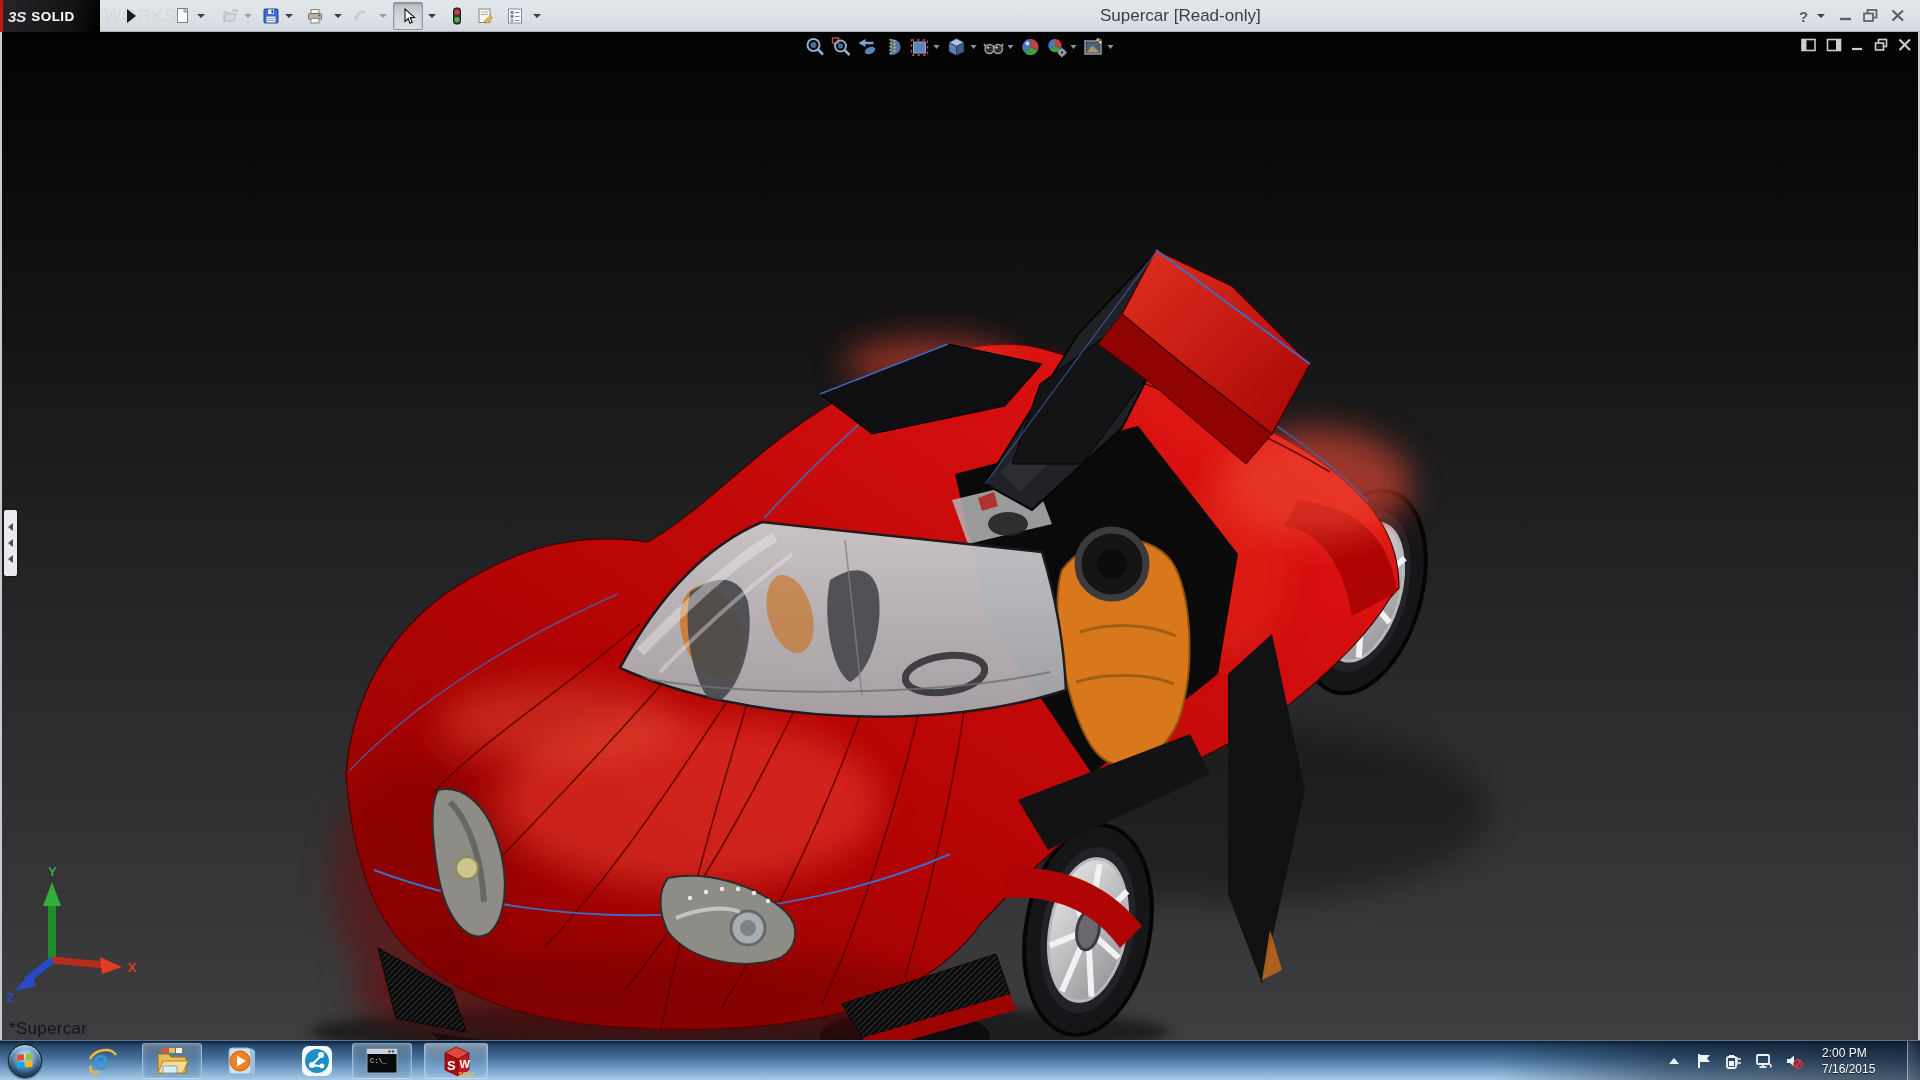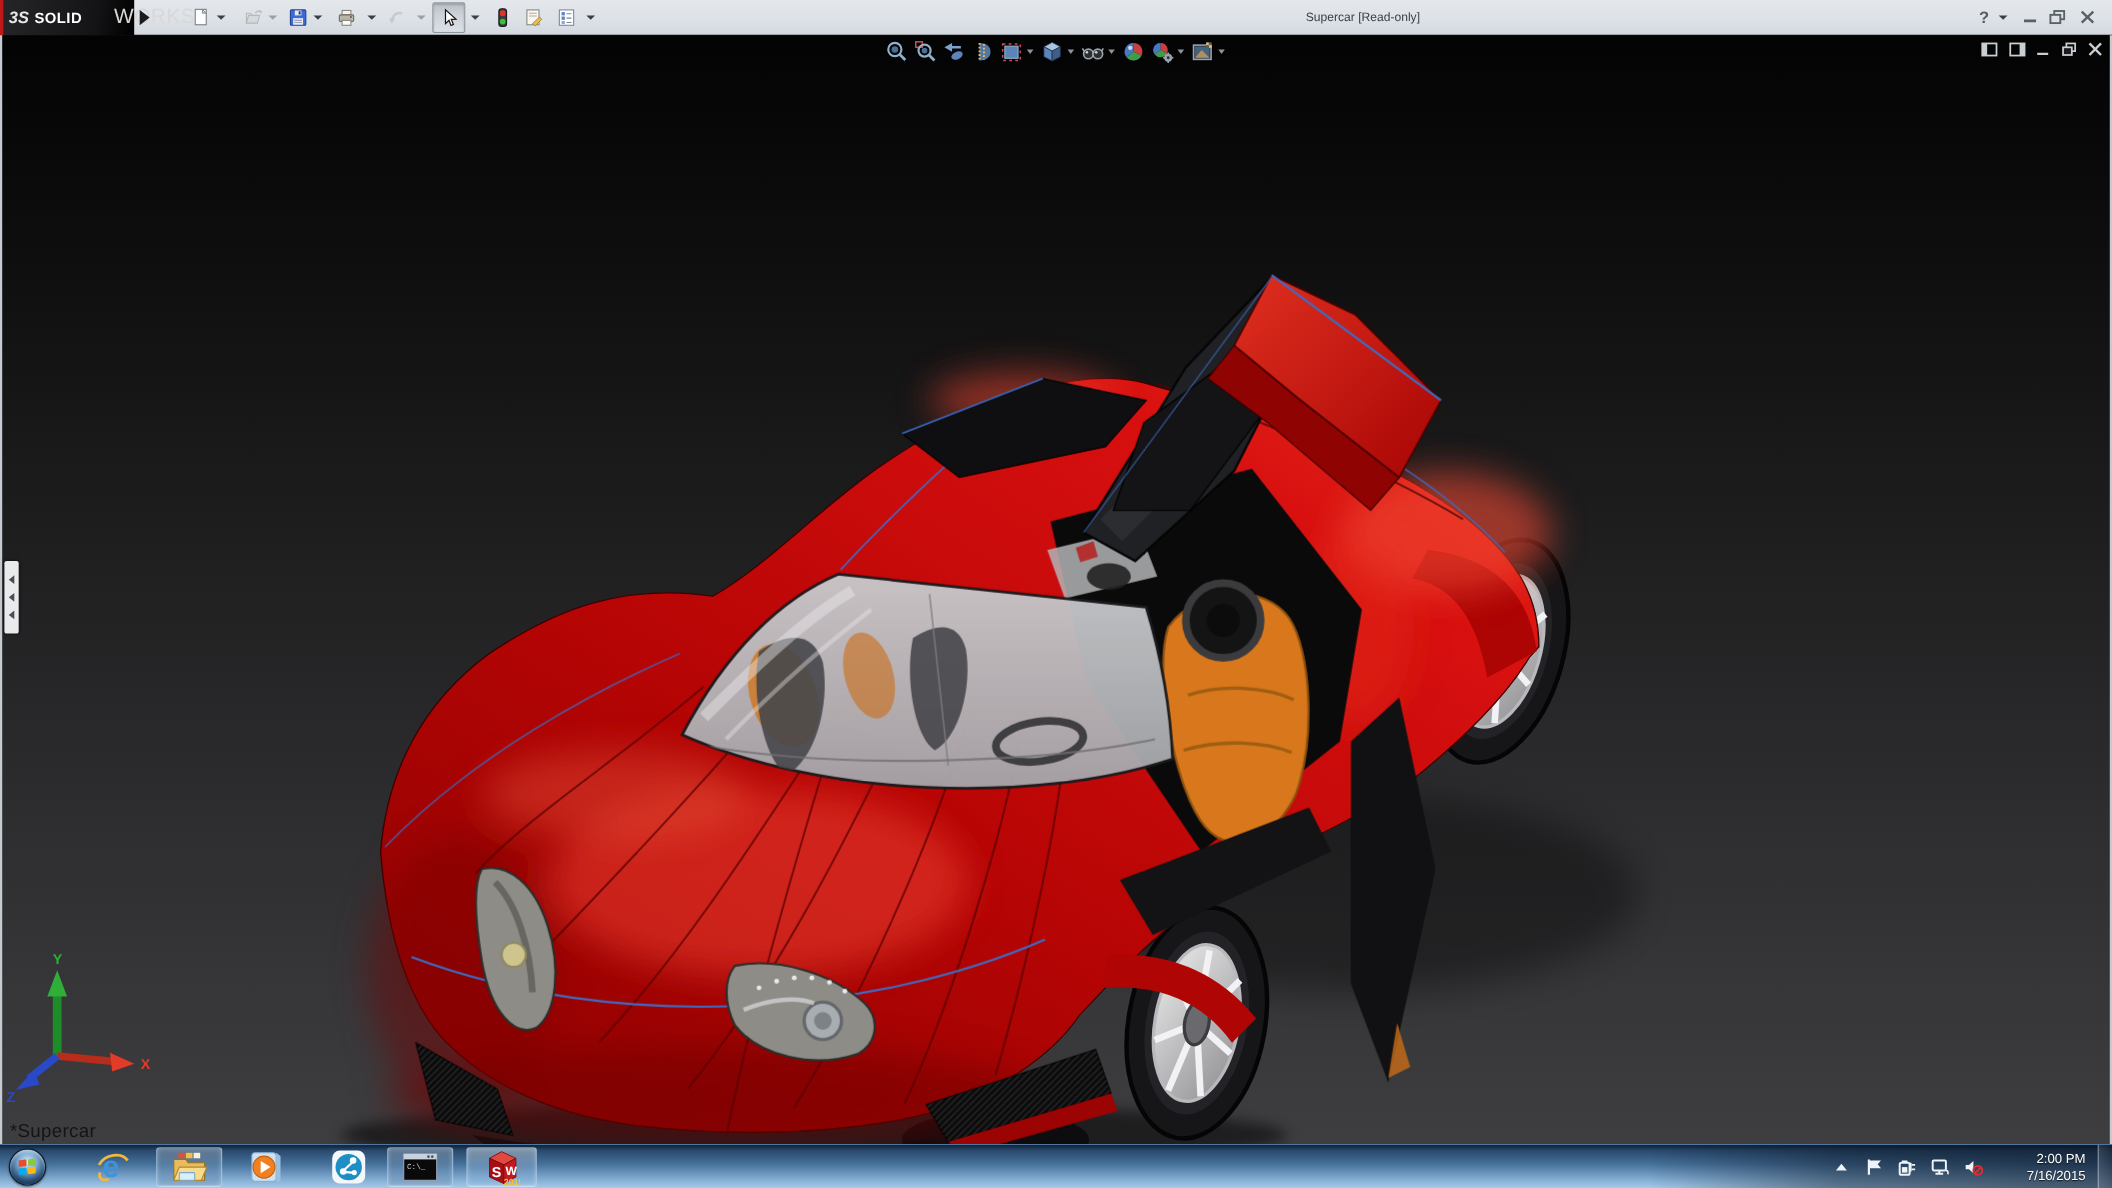--- a/index.html
+++ b/index.html
@@ -4,34 +4,34 @@
 <style>
   html,body{margin:0;padding:0;background:#000;}
   *{box-sizing:border-box;}
   .screen{position:relative;width:1920px;height:1080px;overflow:hidden;
     font-family:"Liberation Sans",sans-serif;cursor:default;user-select:none;}
 
   
   .titlebar{position:absolute;left:0;top:0;width:1920px;height:32px;
     background:linear-gradient(180deg,#e4e8ec 0%,#dde2e7 55%,#d3d9df 100%);
     border-bottom:1px solid #aeb3b9;}
-  .brand{position:absolute;left:0;top:0;width:122px;height:32px;background:linear-gradient(100deg,#26262a 0%,#141416 70%,#000 100%);
+  .brand{position:absolute;left:0;top:0;width:100px;height:32px;background:linear-gradient(100deg,#26262a 0%,#141416 70%,#000 100%);
     display:flex;align-items:center;padding-left:8px;color:#fff;}
   .brand-redstrip{position:absolute;left:0;top:0;width:3px;height:32px;background:#c01818;}
   .brand-mark{font-size:15px;font-weight:bold;font-style:italic;margin-right:5px;color:#e8e8ea;}
   .brand-bold{font-size:13.5px;font-weight:bold;letter-spacing:.4px;}
   .brand-light{font-size:19px;font-weight:normal;letter-spacing:.4px;color:#d8d8da;padding-left:29px;}
   .flyout{position:absolute;left:127px;top:9px;width:0;height:0;
     border-top:7px solid transparent;border-bottom:7px solid transparent;border-left:9px solid #1b1b1d;}
   .qat-btn{position:absolute;top:3px;width:26px;height:26px;display:flex;align-items:center;justify-content:center;border-radius:2px;}
   .qat-btn.disabled{opacity:.5;filter:grayscale(.8);}
   .qat-btn.pressed{border:1px solid #8e959c;background:linear-gradient(180deg,#b9bfc5 0%,#ccd2d8 40%,#dbe1e7 100%);box-shadow:inset 0 1px 2px rgba(0,0,0,.25);}
   .dd{position:absolute;top:14px;width:0;height:0;border-left:4px solid transparent;border-right:4px solid transparent;border-top:4px solid #3a3f45;}
   .dd.disabled{border-top-color:#9aa0a6;}
-  .title-text{position:absolute;left:1187px;top:0;line-height:32px;font-size:11px;color:#3c4046;}
+  .title-text{position:absolute;left:1100px;top:0;line-height:32px;font-size:17px;color:#3c4046;}
   .tb-winctl{position:absolute;top:8px;display:flex;align-items:center;}
   .helpq{font-size:15px;font-weight:bold;color:#565d66;}
 
   
   .viewport{position:absolute;left:0;top:32px;width:1920px;height:1008px;
     background:linear-gradient(180deg,#030303 0%,#0d0d0e 18%,#1c1c1d 42%,#2c2c2e 68%,#3e3e41 100%);}
   .edgeL,.edgeR{position:absolute;top:0;width:2px;height:100%;background:#c6cbd1;z-index:5;}
   .edgeL{left:0;}.edgeR{right:0;}
   .headsup{position:absolute;left:50%;top:3px;transform:translateX(-50%);display:flex;align-items:center;z-index:6;}
   .hu-item{width:24px;height:24px;display:flex;align-items:center;justify-content:center;margin:0 1px;}
@@ -53,21 +53,21 @@
   .start-orb{position:absolute;left:8px;top:3px;width:34px;height:34px;border-radius:50%;
     background:radial-gradient(circle at 50% 35%,#d5e9f8 0%,#7cabd4 32%,#24476b 68%,#0b1f36 100%);
     border:1px solid #0a1a2c;box-shadow:inset 0 2px 3px rgba(255,255,255,.55),0 1px 2px rgba(0,0,0,.5);
     display:flex;align-items:center;justify-content:center;z-index:2;}
   .tb-slot{position:absolute;top:2px;height:36px;display:flex;align-items:center;justify-content:center;z-index:2;}
   .tb-open{border:1px solid rgba(195,224,250,.6);border-radius:3px;
     background:linear-gradient(180deg,rgba(255,255,255,.28) 0%,rgba(255,255,255,.08) 45%,rgba(25,55,95,.18) 100%);
     box-shadow:inset 0 0 5px rgba(255,255,255,.3);}
   .tb-active{background:linear-gradient(180deg,rgba(255,255,255,.42) 0%,rgba(200,228,252,.2) 50%,rgba(120,170,215,.25) 100%);}
   .tray-icon{position:absolute;top:11px;width:20px;height:18px;display:flex;align-items:center;justify-content:center;z-index:3;}
-  .clock{position:absolute;right:24px;top:4px;width:74px;text-align:right;color:#fff;font-size:12px;line-height:16px;
+  .clock{position:absolute;right:24px;top:4px;width:74px;text-align:left;color:#fff;font-size:12px;line-height:16px;
     text-shadow:0 1px 1px rgba(0,0,0,.75);z-index:3;}
   .show-desktop{position:absolute;right:0;top:0;width:13px;height:40px;border-left:1px solid rgba(240,248,255,.5);
     background:linear-gradient(90deg,rgba(255,255,255,.12),rgba(255,255,255,.03));z-index:3;}
   .chev-up{width:0;height:0;border-left:5px solid transparent;border-right:5px solid transparent;border-bottom:6px solid #eef3f8;}
 </style>
 </head>
 <body>
 
 <div class="screen">
 

